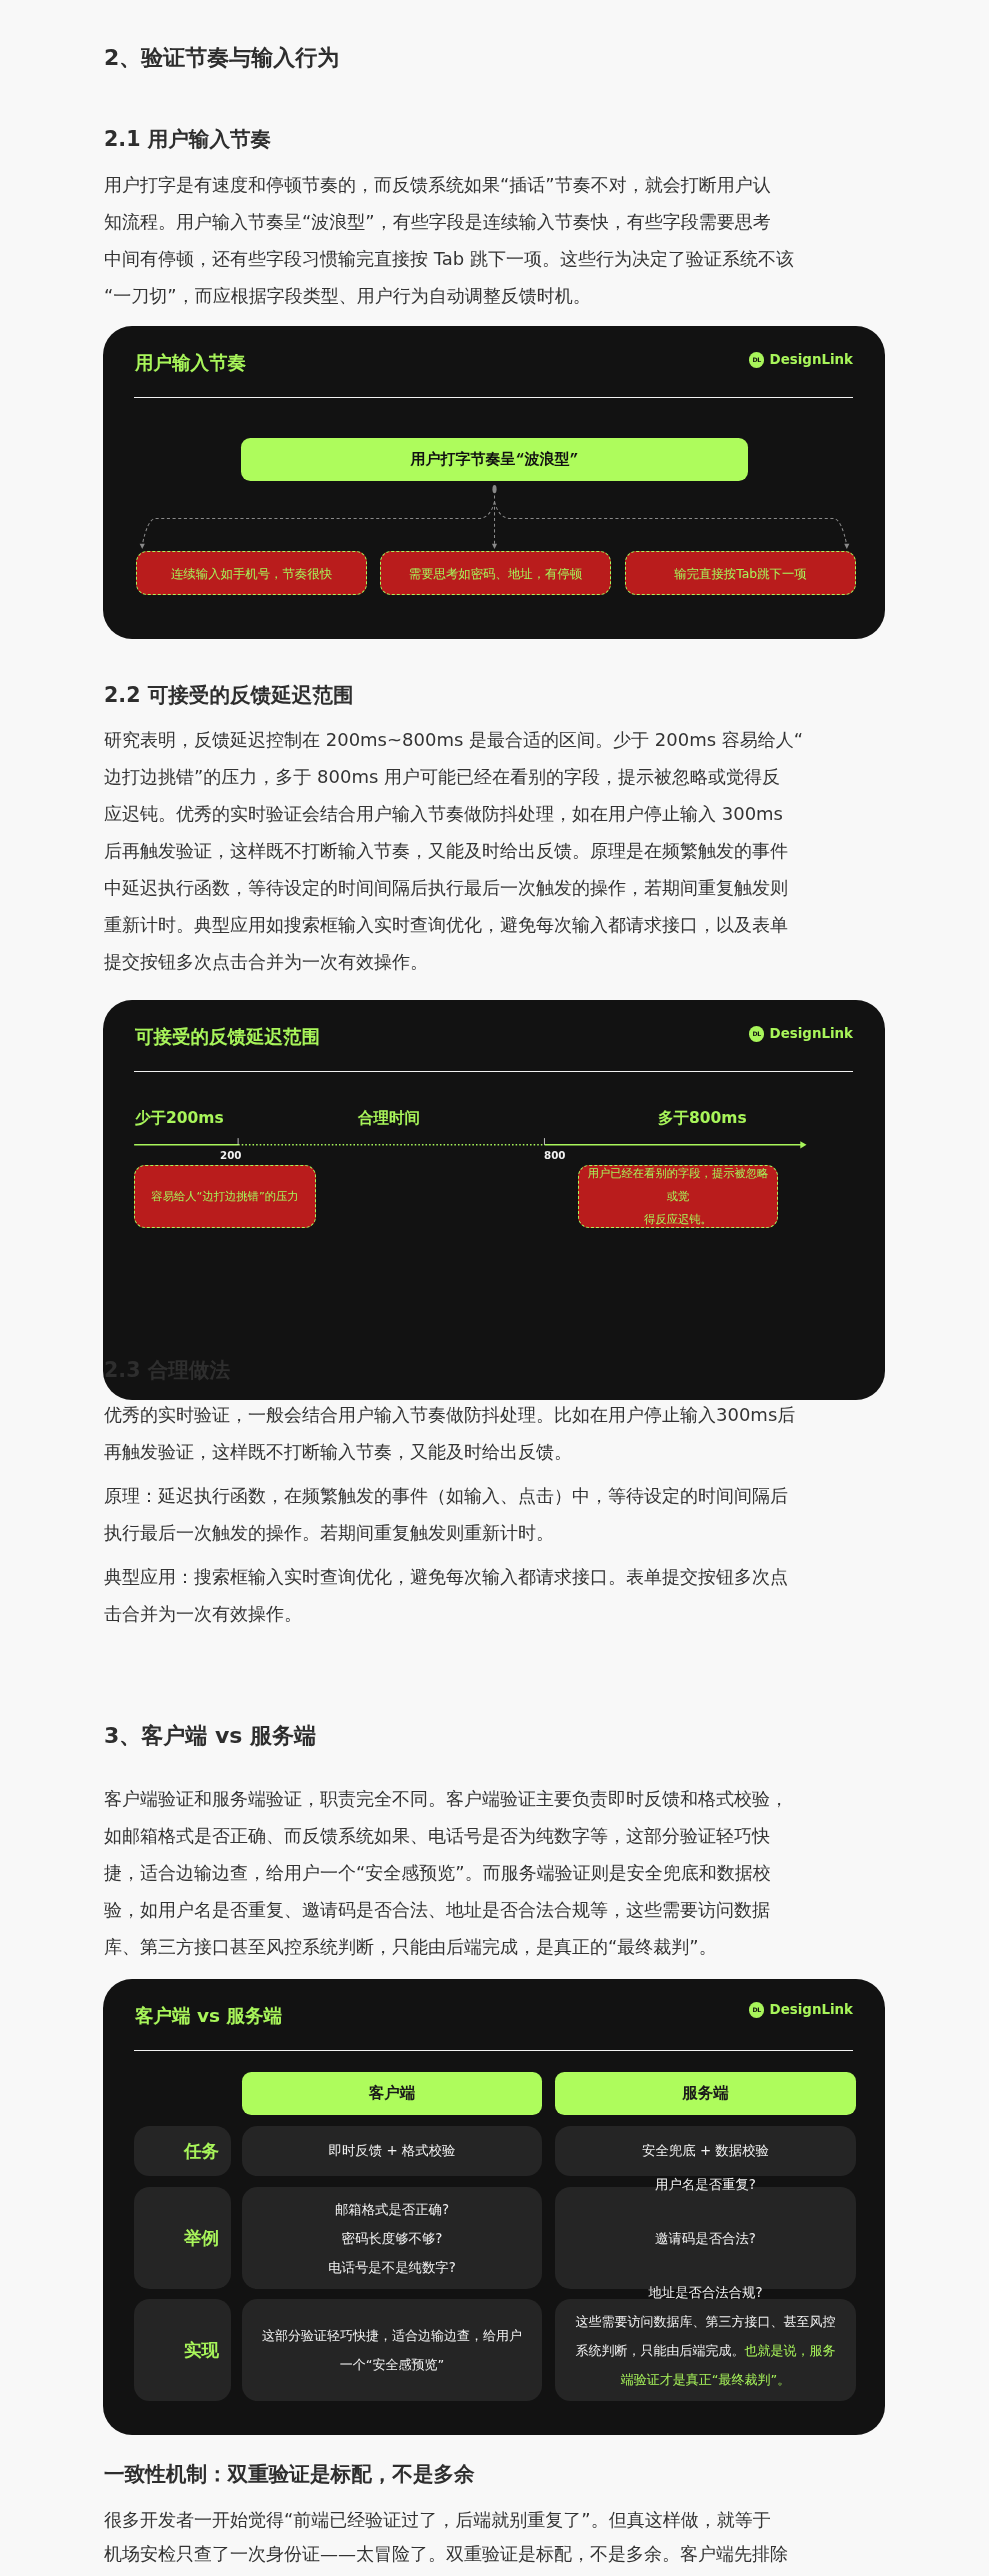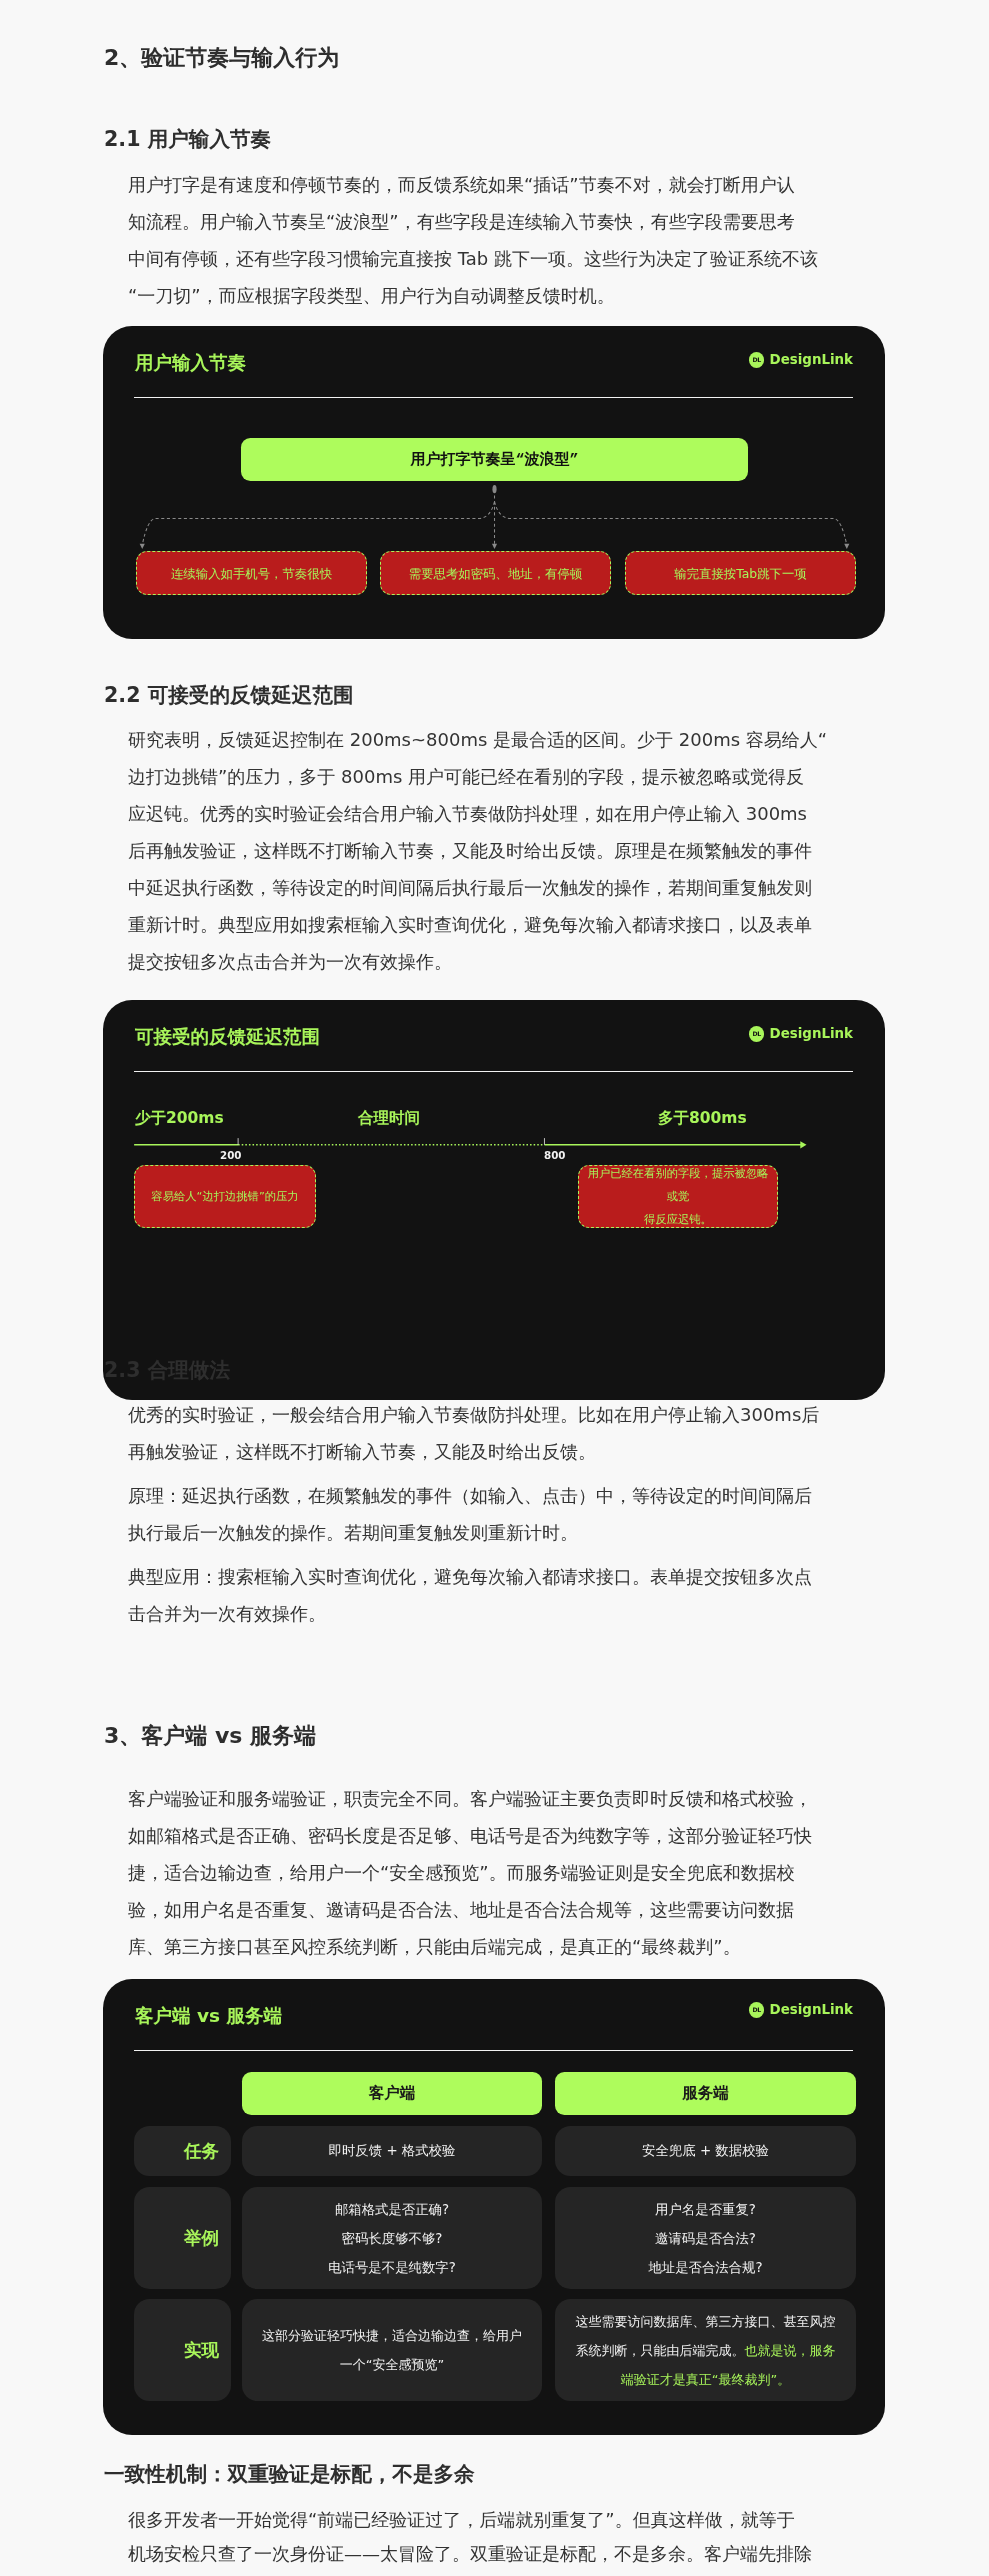--- a/index.html
+++ b/index.html
@@ -6,21 +6,21 @@
   body {
     width: 989px; height: 2968px; position: relative;
     background: #f8f8f8; overflow: hidden;
     font-family: "DejaVu Sans", "Liberation Sans", sans-serif;
     color: #333333;
   }
   .abs { position: absolute; }
   .h2 { left: 104px; font-size: 22px; font-weight: bold; color: #2e2e2e; line-height: 31px; white-space: nowrap; }
   .h3 { left: 104px; font-size: 20.6px; font-weight: bold; color: #2e2e2e; line-height: 27px; white-space: nowrap; }
   .para { left: 104px; width: 778px; font-size: 18px; line-height: 37px; color: #333; }
-  .para .line { display: block; white-space: nowrap; margin-left: 24px; }
+  .para .line { display: block; white-space: nowrap; }
 
   
   .card { left: 103px; width: 782px; background: #121212; border-radius: 29px; }
   .card-title { position: absolute; left: 32px; font-size: 18.5px; font-weight: bold; color: #a8f55a; white-space: nowrap; }
   .brand { position: absolute; right: 32px; display: flex; align-items: center; gap: 5.2px; }
   .brand-logo { width: 15.5px; height: 15.5px; border-radius: 50%; background: #a8f55a; color: #121212; font-size: 6.2px; font-weight: bold; display: flex; align-items: center; justify-content: center; letter-spacing: -0.5px; }
   .brand-name { font-size: 13.4px; font-weight: bold; color: #a8f55a; font-family: "DejaVu Sans", sans-serif; }
   .card-rule { position: absolute; left: 31px; right: 32px; height: 1px; background: #f2f2f2; }
 
   
@@ -138,21 +138,21 @@
 </div>
 <div class="abs para" style="top:1558px;">
   <span class="line">典型应用：搜索框输入实时查询优化，避免每次输入都请求接口。表单提交按钮多次点</span>
   <span class="line">击合并为一次有效操作。</span>
 </div>
 
 <div class="abs h2" style="top:1720px;">3、客户端 vs 服务端</div>
 
 <div class="abs para" style="top:1780px;">
   <span class="line">客户端验证和服务端验证，职责完全不同。客户端验证主要负责即时反馈和格式校验，</span>
-  <span class="line">如邮箱格式是否正确、密码长度是否足够、电话号是否为纯数字等，这部分验证轻巧快</span>
+  <span class="line">如邮箱格式是否正确、而反馈系统如果、电话号是否为纯数字等，这部分验证轻巧快</span>
   <span class="line">捷，适合边输边查，给用户一个“安全感预览”。而服务端验证则是安全兜底和数据校</span>
   <span class="line">验，如用户名是否重复、邀请码是否合法、地址是否合法合规等，这些需要访问数据</span>
   <span class="line">库、第三方接口甚至风控系统判断，只能由后端完成，是真正的“最终裁判”。</span>
 </div>
 
 <div class="abs card" style="top:1979px; height:456px;">
   <div class="card-title" style="top:24px;">客户端 vs 服务端</div>
   <div class="brand" style="top:23px;">
     <div class="brand-logo">DL</div>
     <div class="brand-name">DesignLink</div>
@@ -169,21 +169,21 @@
   <div class="cell" style="left:452px; top:147px; width:301px; height:50px;">
     <span class="ln">安全兜底 + 数据校验</span>
   </div>
 
   <div class="cell label" style="left:31px; top:208px; width:97px; height:102px;">举例</div>
   <div class="cell" style="left:139px; top:208px; width:300px; height:102px;">
     <span class="ln" style="line-height:29px;">邮箱格式是否正确?</span>
     <span class="ln" style="line-height:29px;">密码长度够不够?</span>
     <span class="ln" style="line-height:29px;">电话号是不是纯数字?</span>
   </div>
-  <div class="cell" style="left:452px; top:208px; width:301px; height:102px;">
+  <div class="cell" style="left:452px; top:208px; width:301px; height:102px;gap:25px;">
     <span class="ln" style="line-height:29px;">用户名是否重复?</span>
     <span class="ln" style="line-height:29px;">邀请码是否合法?</span>
     <span class="ln" style="line-height:29px;">地址是否合法合规?</span>
   </div>
 
   <div class="cell label" style="left:31px; top:320px; width:97px; height:102px;">实现</div>
   <div class="cell wide" style="left:139px; top:320px; width:300px; height:102px;">
     <span class="ln" style="font-size:13px; line-height:29px;">这部分验证轻巧快捷，适合边输边查，给用户</span>
     <span class="ln" style="font-size:13px; line-height:29px;">一个“安全感预览”</span>
   </div>

